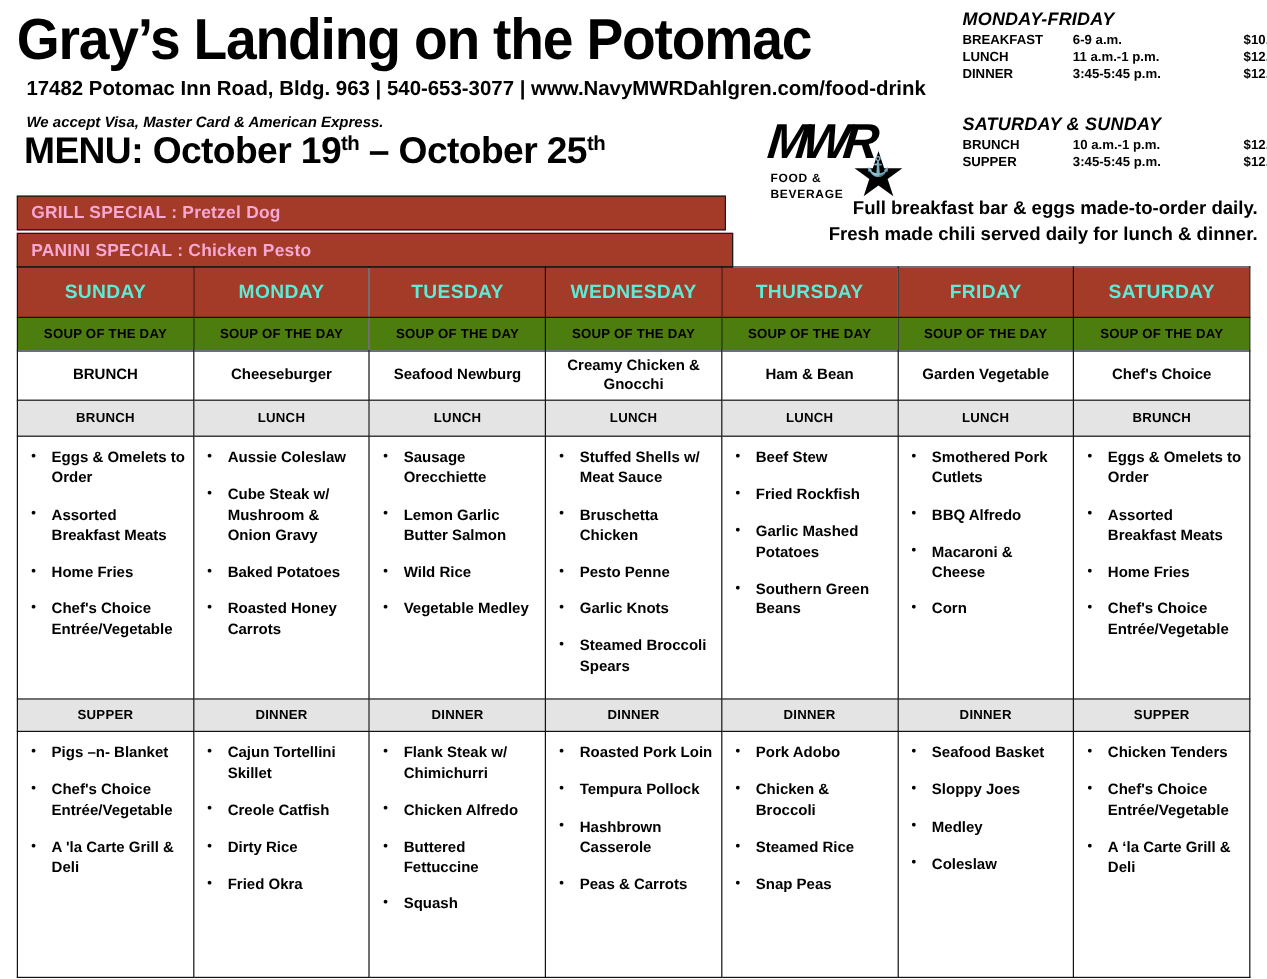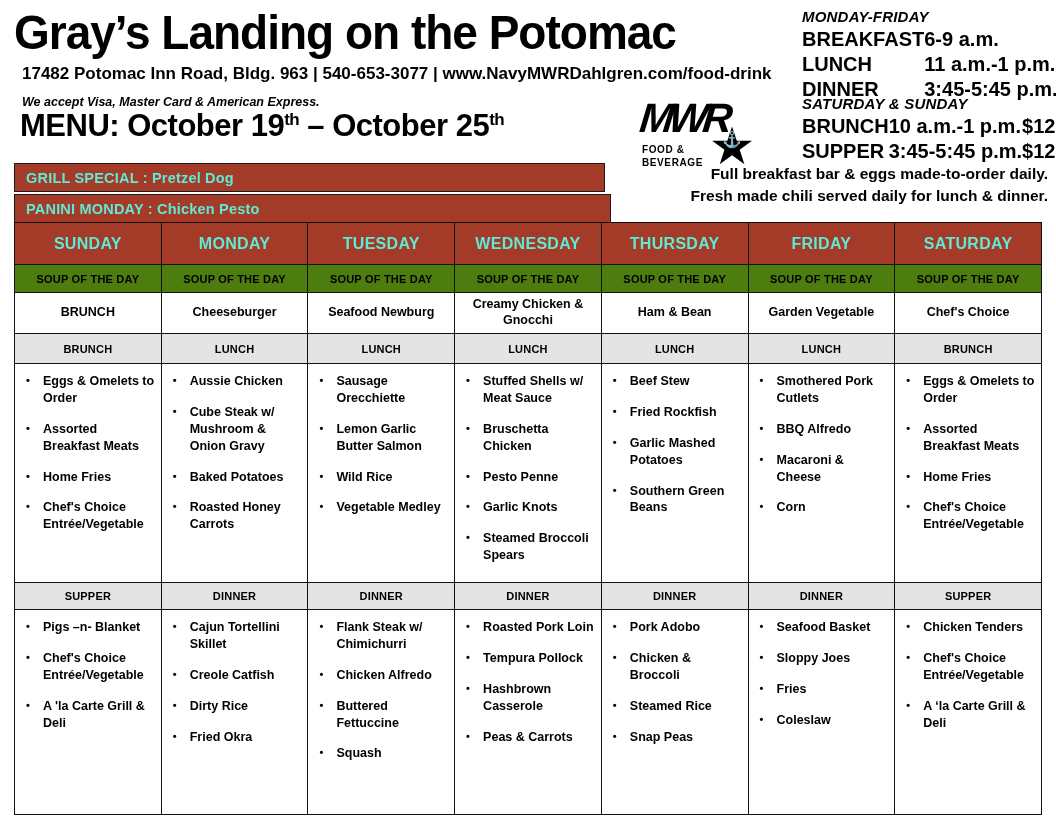--- a/index.html
+++ b/index.html
@@ -9,32 +9,32 @@
 
   
   .title { position:absolute; left:14px; top:4px; font-size:46px; font-weight:bold;
            letter-spacing:-1px; white-space:nowrap; transform:scaleY(1.05); transform-origin:top left; }
   .address { position:absolute; left:22px; top:64px; font-size:17px; font-weight:bold; white-space:nowrap; }
   .disclaimer { position:absolute; left:22px; top:93px; font-size:12.5px; font-style:italic; font-weight:bold; line-height:1.45; }
   .menu-title { position:absolute; left:20px; top:108px; font-size:31px; font-weight:bold; letter-spacing:-0.5px; }
   .menu-title sup { font-size:17px; }
 
   .special { position:absolute; left:14px; height:29px; background:var(--accent,#A43A28);
-             border:1.5px solid #1a1a1a; color:#5eead4; font-weight:bold; font-size:14.5px;
+             border:1.5px solid #1a1a1a; color:#f9a8d4; font-weight:bold; font-size:14.5px;
              display:flex; align-items:center; padding-left:11px; letter-spacing:0.2px; }
   .special.grill  { top:163px; width:591px; }
   .special.panini { top:194px; width:597px; }
 
   
   .hours { position:absolute; width:268px; font-size:15px; font-weight:bold;margin-left:16px; }
   .hours.weekday { left:786px; top:8px; }
   .hours.weekend { left:786px; top:95px; }
   .hours .hd { font-style:italic; font-size:15px; margin-bottom:2px; letter-spacing:0.2px; }
   .hours table { width:100%; border-collapse:collapse; }
-  .hours td { font-size:20px; padding:1px 0; white-space:nowrap; }
+  .hours td { font-size:11px; padding:1px 0; white-space:nowrap; }
   .hours td.m { width:92px; } .hours td.t { width:118px; } .hours td.p { text-align:right; }
 
   .logo { position:absolute; left:640px; top:100px; width:122px; height:72px; }
   .logo .mwr { font-size:41px; font-weight:bold; font-style:italic; letter-spacing:-5px;
                line-height:0.9; transform:skewX(-6deg); }
   .logo .sub { position:absolute; left:2px; top:44px; font-size:10px; font-weight:bold;
                letter-spacing:0.6px; line-height:1.25; }
   .logo .star { position:absolute; left:68px; top:22px; width:48px; height:48px;
                 font-size:52px; line-height:48px; text-align:center; }
   .logo .anchor { position:absolute; left:0; right:0; top:10px; font-size:16px; color:#fff; line-height:16px; }
@@ -66,21 +66,21 @@
 <div class="page">
 
   <div class="title">Gray’s Landing on the Potomac</div>
   <div class="address">17482 Potomac Inn Road, Bldg. 963  |  540-653-3077 | www.NavyMWRDahlgren.com/food-drink</div>
   <div class="disclaimer">
     <div>We accept Visa, Master Card &amp; American Express.</div>
   </div>
   <div class="menu-title"><span>MENU: October 19</span><sup>th</sup><span> – October 25</span><sup>th</sup></div>
 
   <div class="special grill">GRILL SPECIAL : Pretzel Dog</div>
-  <div class="special panini">PANINI MONDAY : Chicken Pesto</div>
+  <div class="special panini">PANINI SPECIAL : Chicken Pesto</div>
 
   <div class="hours weekday">
     <div class="hd">MONDAY-FRIDAY</div>
     <table>
       <tbody>
           <tr>
         <td class="m">BREAKFAST</td>
         <td class="t">6-9 a.m.</td>
         <td class="p">$10.00</td>
       </tr>
@@ -175,21 +175,21 @@
       <td>
             <ul>
               <li>Eggs &amp; Omelets to Order</li>
               <li>Assorted Breakfast Meats</li>
               <li>Home Fries</li>
               <li>Chef's Choice Entrée/Vegetable</li>
             </ul>
           </td>
       <td>
             <ul>
-              <li>Aussie Chicken</li>
+              <li>Aussie Coleslaw</li>
               <li>Cube Steak w/ Mushroom &amp; Onion Gravy</li>
               <li>Baked Potatoes</li>
               <li>Roasted Honey Carrots</li>
             </ul>
           </td>
       <td>
             <ul>
               <li>Sausage Orecchiette</li>
               <li>Lemon Garlic Butter Salmon</li>
               <li>Wild Rice</li>
@@ -276,21 +276,21 @@
               <li>Pork Adobo</li>
               <li>Chicken &amp; Broccoli</li>
               <li>Steamed Rice</li>
               <li>Snap Peas</li>
             </ul>
           </td>
       <td>
             <ul>
               <li>Seafood Basket</li>
               <li>Sloppy Joes</li>
-              <li>Fries</li>
+              <li>Medley</li>
               <li>Coleslaw</li>
             </ul>
           </td>
       <td>
             <ul>
               <li>Chicken Tenders</li>
               <li>Chef's Choice Entrée/Vegetable</li>
               <li>A ‘la Carte Grill &amp; Deli</li>
             </ul>
           </td>

